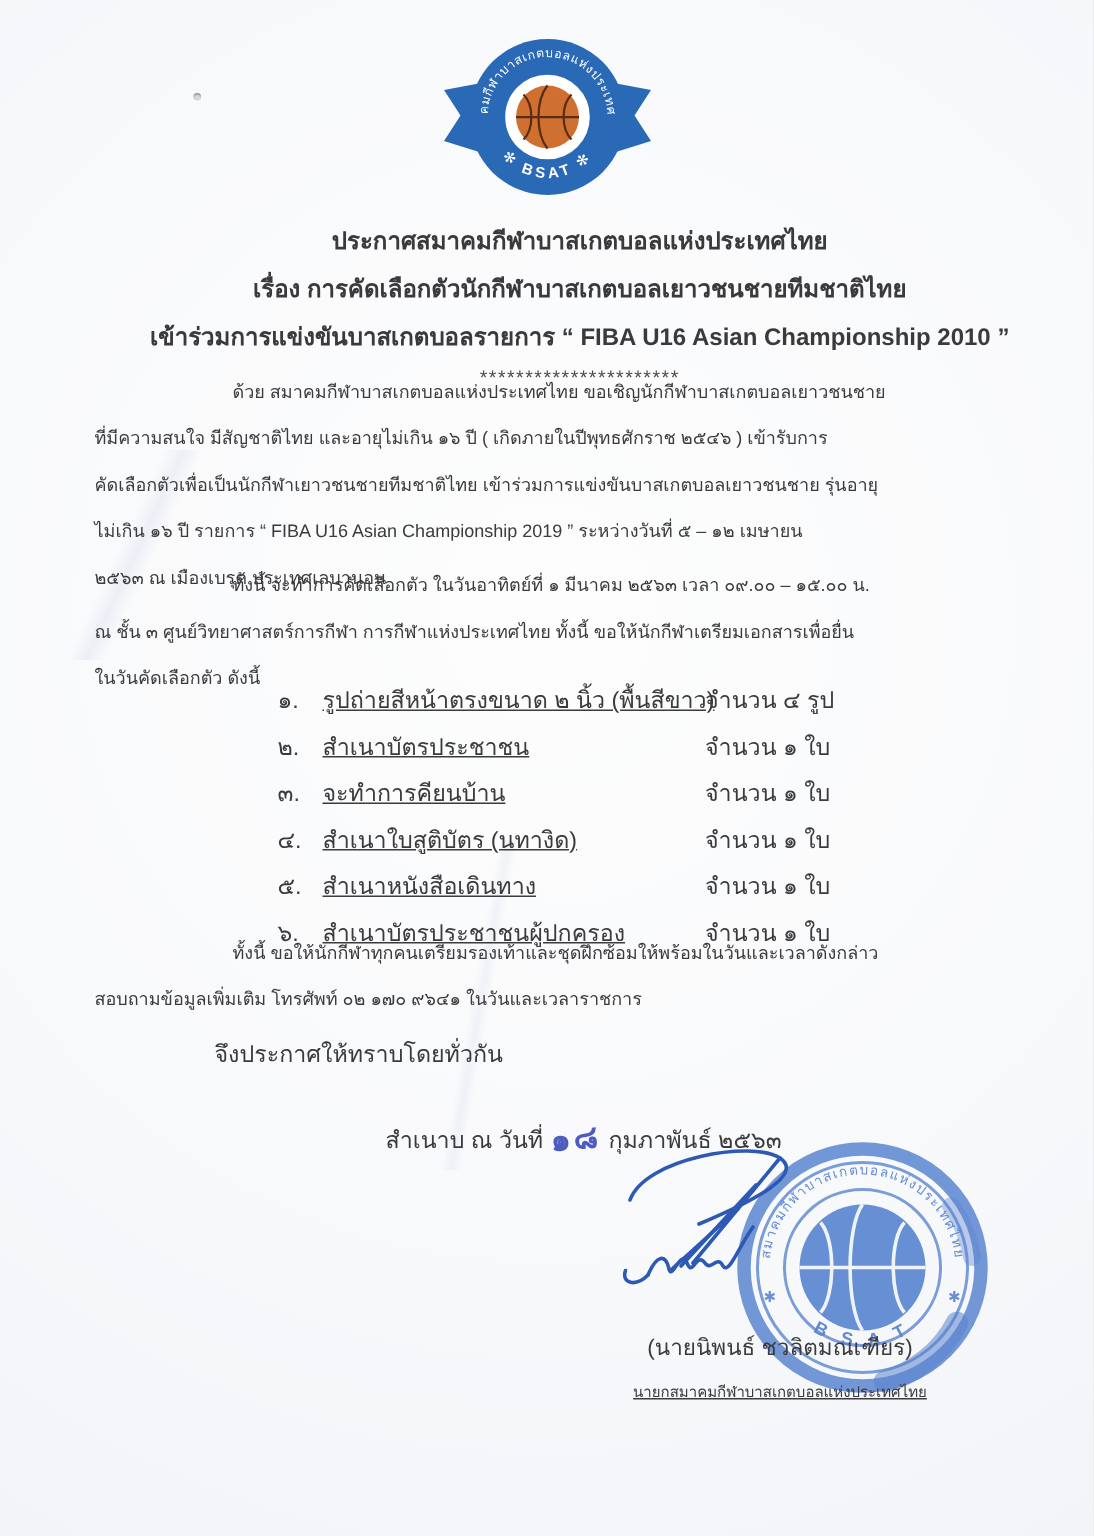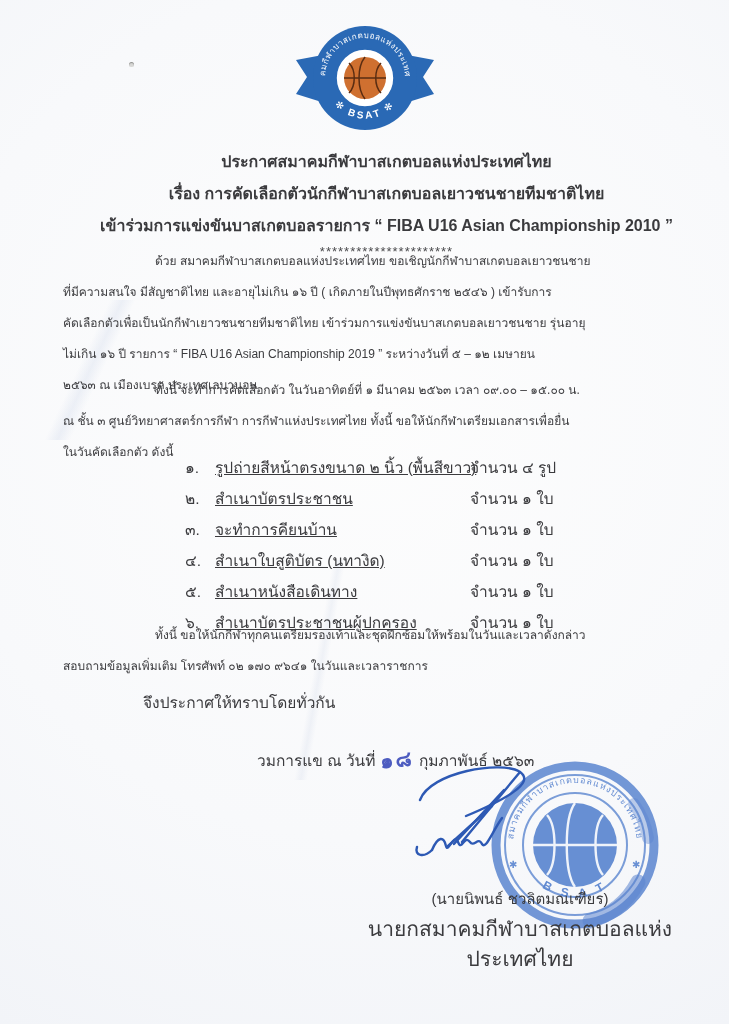--- a/index.html
+++ b/index.html
@@ -33,21 +33,21 @@
   .checklist .no{width:30px;margin-left:122px;}
   .checklist .lbl{flex:0 0 auto;text-decoration:underline;}
   .checklist .qty{position:absolute;left:407px;}
   .dateline{position:absolute;left:257px;top:744px;font-size:15.5px;line-height:30px;white-space:nowrap;color:#3b3b3e;}
   .dateline .day{display:inline-block;color:#4d5cc0;font-size:21px;font-weight:bold;
     transform:rotate(-5deg) translateY(1px);margin:0 5px;letter-spacing:2px;}
   .sign-svg{position:absolute;left:404px;top:760px;z-index:3;}
   .stamp-svg{position:absolute;left:486px;top:756px;z-index:2;opacity:.9;}
   .signer{position:absolute;left:340px;top:884px;width:360px;text-align:center;z-index:4;}
   .signer .nm{font-size:15px;line-height:30px;color:#3b3b3e;}
-  .signer .ti{font-size:21px;line-height:30px;color:#3b3b3e;}
+  .signer .ti{font-size:10px;line-height:30px;color:#3b3b3e;text-decoration:underline;}
   svg text{font-family:"Liberation Sans","DejaVu Sans",sans-serif;}
 </style>
 </head>
 <body>
 
 <div class="page">
 
   <div class="crease c1"></div>
   <div class="crease c2"></div>
   <div class="hole"></div>
@@ -134,21 +134,21 @@
   </div>
 
   <div class="para p-note">
     <div class="ln indent">ทั้งนี้  ขอให้นักกีฬาทุกคนเตรียมรองเท้าและชุดฝึกซ้อมให้พร้อมในวันและเวลาดังกล่าว</div>
     <div class="ln">สอบถามข้อมูลเพิ่มเติม โทรศัพท์ ๐๒ ๑๗๐ ๙๖๔๑ ในวันและเวลาราชการ</div>
   </div>
 
   <div class="closing">จึงประกาศให้ทราบโดยทั่วกัน</div>
 
   <div class="dateline">
-    <span>วมการแข  ณ  วันที่</span><span class="day">๑๘</span><span>กุมภาพันธ์  ๒๕๖๓</span>
+    <span>สำเนาบ  ณ  วันที่</span><span class="day">๑๘</span><span>กุมภาพันธ์  ๒๕๖๓</span>
   </div>
 
   <div class="sign-svg">
     <svg width="150" height="118" viewBox="0 0 150 118">
       <g fill="none" stroke="#2d59b4" stroke-width="2.4" stroke-linecap="round">
         <path d="M16,40 C26,12 98,0 116,12 C132,23 100,40 62,56"></path>
         <path d="M116,12 L58,82"></path>
         <path d="M100,30 L50,84"></path>
         <path d="M88,46 L44,86"></path>
         <path d="M28,90 C20,98 10,96 13,87"></path>

